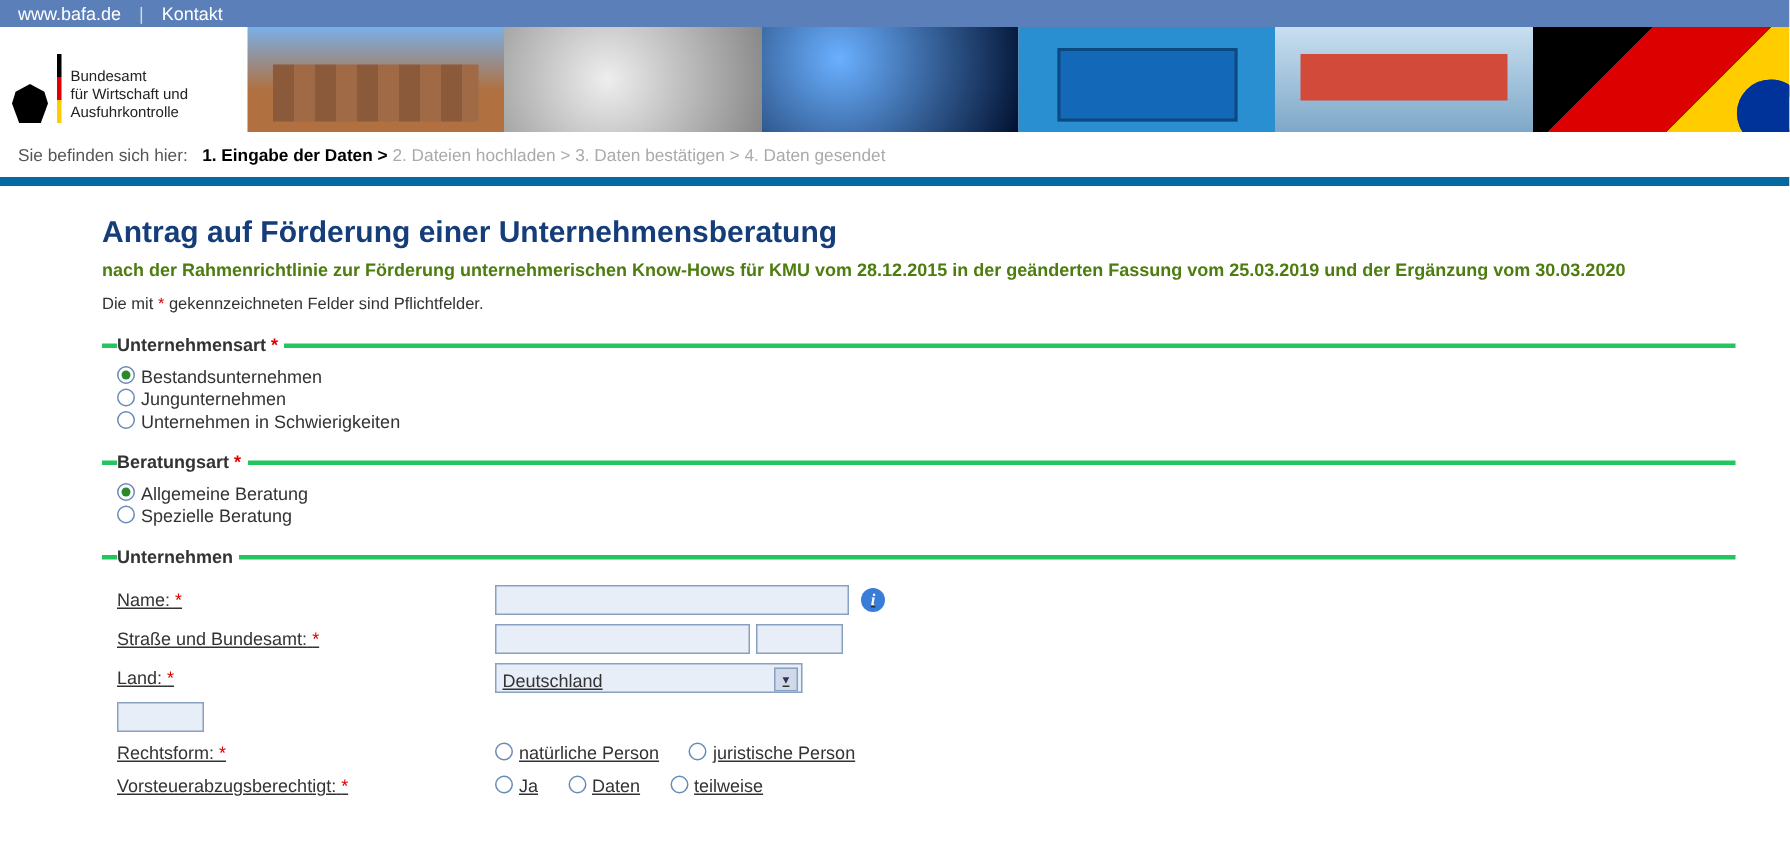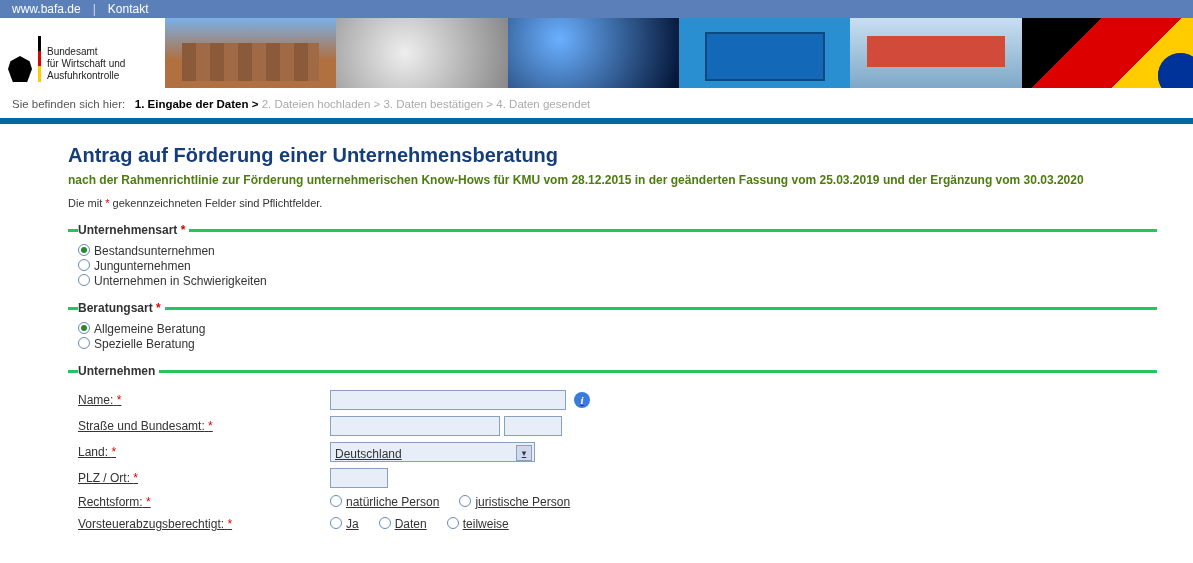--- a/index.html
+++ b/index.html
@@ -216,21 +216,20 @@
 
     <div class="form-row">
       <div class="label"><span>Land:</span> <span class="req">*</span></div>
       <div class="selectbox">
         <span>Deutschland</span>
         <span class="arrow">▾</span>
       </div>
     </div>
 
     <div class="form-row">
-      <div class="label"><span>PLZ / Ort:</span> <span class="req">*</span></div>
       <input class="textin w60" style="">
     </div>
 
     <div class="form-row">
       <div class="label"><span>Rechtsform:</span> <span class="req">*</span></div>
       <div class="inline-radios">
         <div class="radio-row">
           <span class="radio"></span>
           <span>natürliche Person</span>
         </div>

